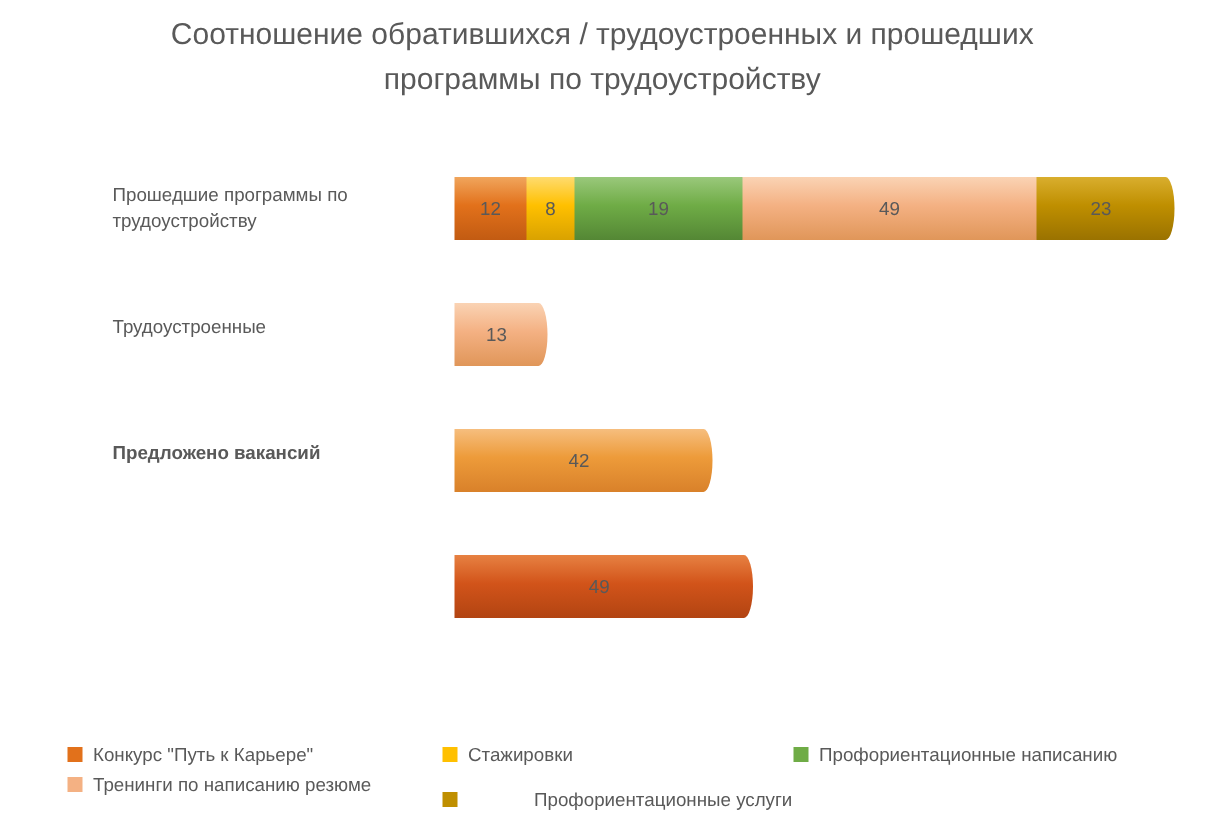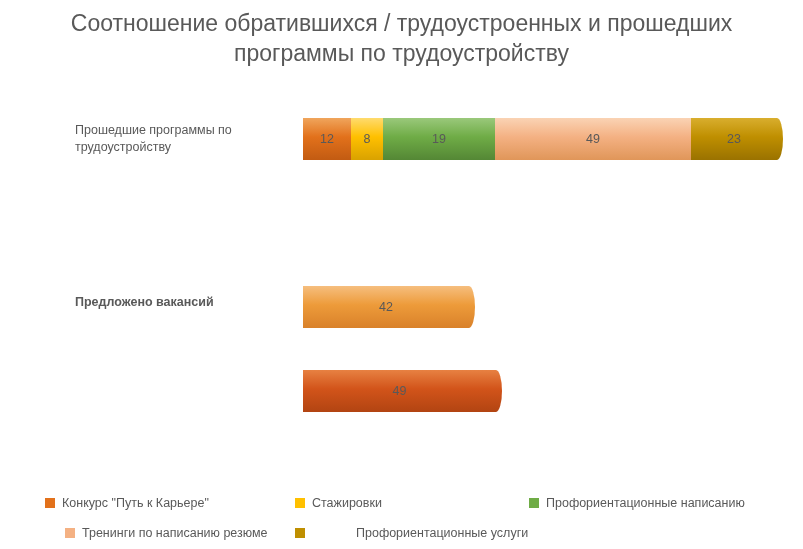--- a/index.html
+++ b/index.html
@@ -20,21 +20,21 @@
     width: 803px;
     height: 549px;
   }
   .chart-title {
     position: absolute;
     left: 60px;
     top: 8px;
     width: 683px;
     text-align: center;
     color: #595959;
-    font-size: 23px;
+    font-size: 20px;
     line-height: 30px;
     font-weight: normal;
   }
   .plot-area {
     position: absolute;
     left: 0;
     top: 100px;
     width: 803px;
     height: 350px;
   }
@@ -124,20 +124,21 @@
 <body>
 
 <div id="chart-root">
 
   <div class="chart-title">Соотношение обратившихся / трудоустроенных и прошедших программы по трудоустройству</div>
 
   <div class="plot-area">
 
     <div class="cat-labels">
       <div class="cat-label" style="top:22px;">Прошедшие программы по трудоустройству</div>
+      <div class="cat-label" style="top:110px;">Трудоустроенные</div>
       <div class="cat-label" style="top:194px;font-weight:bold;">Предложено вакансий</div>
     </div>
 
     <div class="bars">
 
       <div class="bar-row" style="top:18px; width:480px;">
         <div class="seg" style="left:0px; width:54px;">
           <div class="body" style="background:linear-gradient(to bottom,#F0A55C 0%,#E2711B 45%,#C25B12 100%);"></div>
           <div class="cap" style="background:linear-gradient(to bottom,#F0A55C 0%,#E2711B 45%,#C25B12 100%);"></div>
           <div class="val">12</div>
@@ -157,20 +158,27 @@
           <div class="cap" style="background:linear-gradient(to bottom,#FAD3B4 0%,#F4B183 45%,#E09659 100%);"></div>
           <div class="val">49</div>
         </div>
         <div class="seg" style="left:388px; width:92px;">
           <div class="body" style="background:linear-gradient(to bottom,#D9AE2E 0%,#BF8F00 45%,#9A7200 100%);"></div>
           <div class="cap" style="background:linear-gradient(to bottom,#D9AE2E 0%,#BF8F00 45%,#9A7200 100%);"></div>
           <div class="val">23</div>
         </div>
       </div>
 
+      <div class="bar-row" style="top:102px; width:62px;">
+        <div class="seg" style="left:0px; width:62px;">
+          <div class="body" style="background:linear-gradient(to bottom,#FAD3B4 0%,#F4B183 45%,#E09659 100%);"></div>
+          <div class="cap" style="background:linear-gradient(to bottom,#FAD3B4 0%,#F4B183 45%,#E09659 100%);"></div>
+          <div class="val">13</div>
+        </div>
+      </div>
 
       <div class="bar-row" style="top:186px; width:163px;">
         <div class="seg" style="left:0px; width:172px;">
           <div class="body" style="background:linear-gradient(to bottom,#F6BE7E 0%,#ED9B3A 45%,#D9812A 100%);"></div>
           <div class="cap" style="background:linear-gradient(to bottom,#F6BE7E 0%,#ED9B3A 45%,#D9812A 100%);"></div>
           <div class="val">42</div>
         </div>
       </div>
 
       <div class="bar-row" style="top:270px; width:199px;">
@@ -190,21 +198,21 @@
       <span>Конкурс "Путь к Карьере"</span>
     </div>
     <div class="legend-item" style="left:295px; top:14px;">
       <span class="legend-swatch" style="background:#FFC000;"></span>
       <span>Стажировки</span>
     </div>
     <div class="legend-item" style="left:529px; top:14px;">
       <span class="legend-swatch" style="background:#6FAC46;"></span>
       <span>Профориентационные написанию</span>
     </div>
-    <div class="legend-item" style="left:45px; top:44px;margin-left:20px;">
+    <div class="legend-item" style="left:45px; top:34px;">
       <span class="legend-swatch" style="background:#F4B183;"></span>
       <span>Тренинги по написанию резюме</span>
     </div>
     <div class="legend-item" style="left:295px; top:44px;gap:44px;">
       <span class="legend-swatch" style="background:#BF8F00;"></span>
       <span>Профориентационные услуги</span>
     </div>
   </div>
 
 </div>

